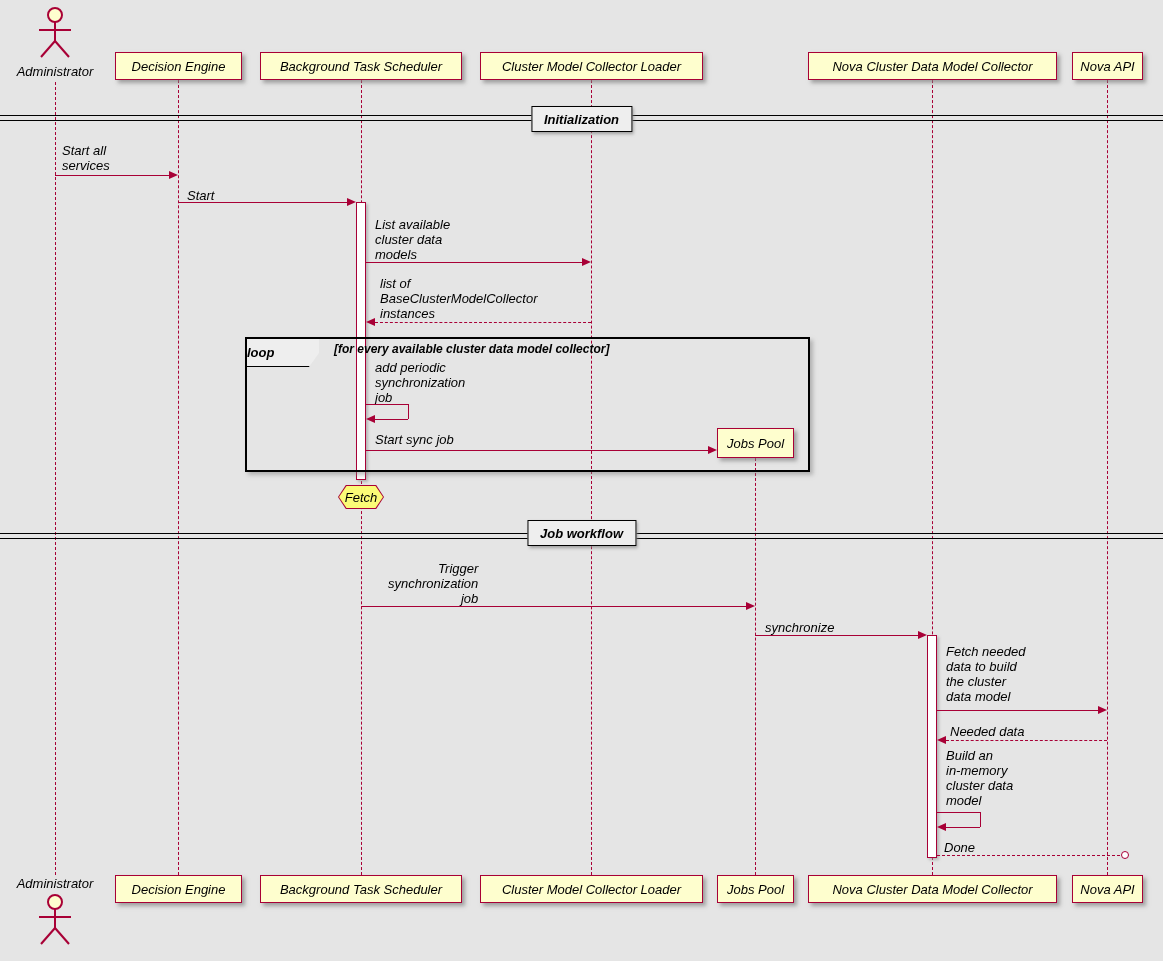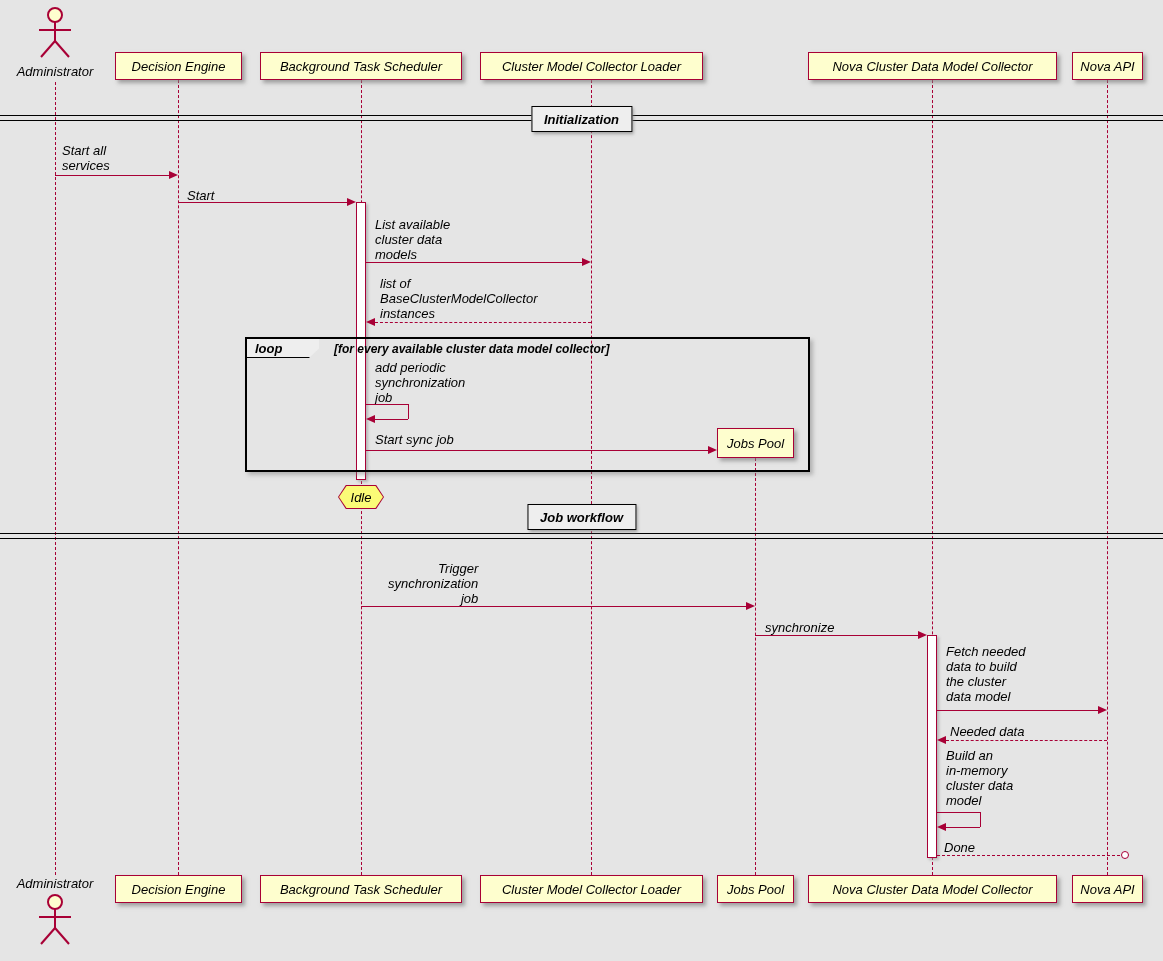--- a/index.html
+++ b/index.html
@@ -33,24 +33,24 @@
     position:absolute;left:50%;transform:translateX(-50%);height:22px;box-sizing:border-box;
     background:#EEEEEE;border:1px solid #000;box-shadow:2px 2px 3px rgba(130,130,130,0.7);
     display:flex;align-items:center;justify-content:center;
     font-size:13px;font-weight:bold;padding:12px 12px;white-space:nowrap;
   }
   .loop-frame{
     position:absolute;box-sizing:border-box;border:2px solid #000;
     box-shadow:3px 3px 4px rgba(130,130,130,0.5);
   }
   .loop-tag{
-    position:absolute;width:72px;height:19px;background:#EEEEEE;
+    position:absolute;width:72px;height:28px;background:#EEEEEE;
     clip-path:polygon(0 0,100% 0,100% 50%,86% 100%,0 100%);
     border-bottom:1px solid #000;
-    font-size:13px;font-weight:bold;display:flex;align-items:center;padding-left:8px;box-sizing:border-box;
+    font-size:13px;font-weight:bold;display:flex;align-items:center;box-sizing:border-box;
   }
   .loop-cond{position:absolute;font-size:12px;font-weight:bold;white-space:nowrap;}
   .hex-outer{
     position:absolute;background:#A80036;
     clip-path:polygon(17% 0,83% 0,100% 50%,83% 100%,17% 100%,0 50%);
     filter:drop-shadow(2px 2px 2px rgba(130,130,130,0.7));
   }
   .hex-inner{
     position:absolute;left:1px;top:1px;right:1px;bottom:1px;background:#FBFB77;
     clip-path:polygon(17% 0,83% 0,100% 50%,83% 100%,17% 100%,0 50%);
@@ -140,25 +140,25 @@
 
   <div class="msg-label" style="left:375px;top:432px;">Start sync job</div>
   <div class="arrow" style="left:366px;top:450px;width:342px;"></div>
   <div class="head-right" style="left:708px;top:446px;"></div>
 
   <div class="pbox" style="left:717px;top:428px;width:77px;height:30px;">
       <span>Jobs Pool</span>
     </div>
 
   <div class="hex-outer" style="left:338px;top:485px;width:46px;height:24px;">
-    <div class="hex-inner">Idle</div>
+    <div class="hex-inner">Fetch</div>
   </div>
 
   <div class="divider-lines" style="top:533px;"></div>
-  <div class="divider-box" style="top:504px;">Job workflow</div>
+  <div class="divider-box" style="top:520px;">Job workflow</div>
 
   <div class="msg-label" style="left:388px;top:561px;text-align:right;">Trigger
 synchronization
 job</div>
   <div class="arrow" style="left:361px;top:606px;width:385px;"></div>
   <div class="head-right" style="left:746px;top:602px;"></div>
 
   <div class="msg-label" style="left:765px;top:620px;">synchronize</div>
   <div class="arrow" style="left:755px;top:635px;width:163px;"></div>
   <div class="head-right" style="left:918px;top:631px;"></div>

